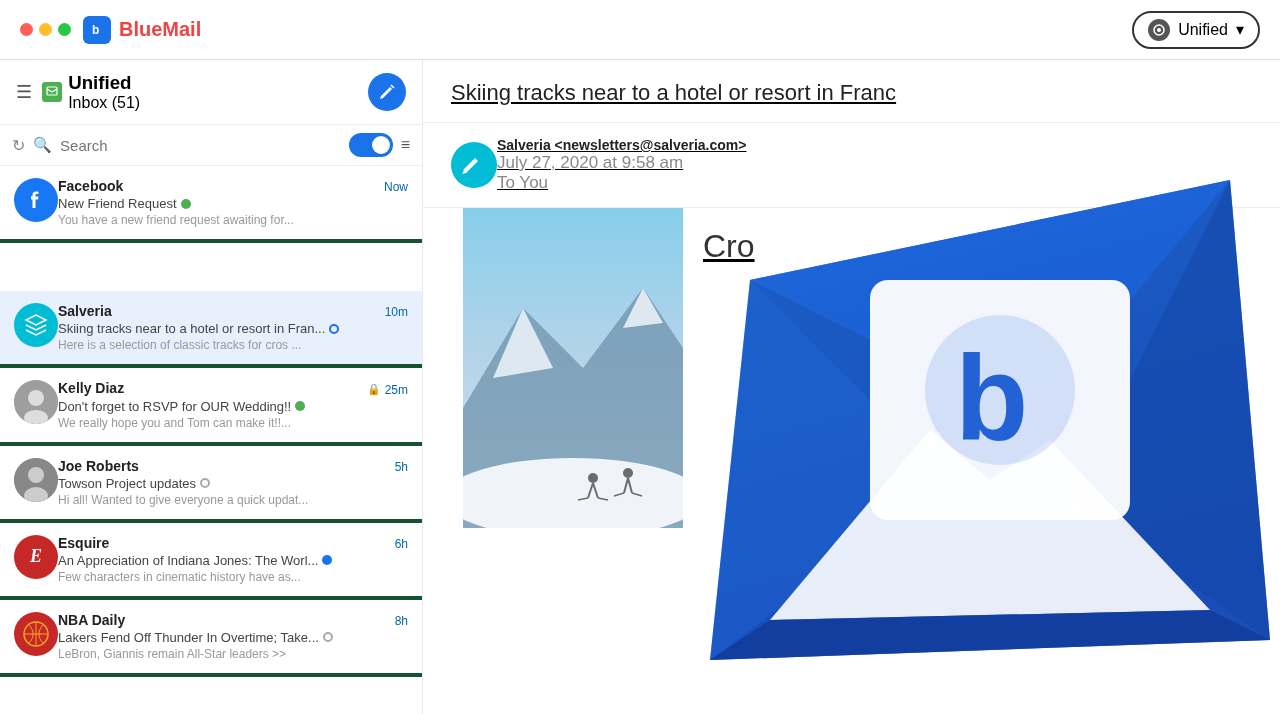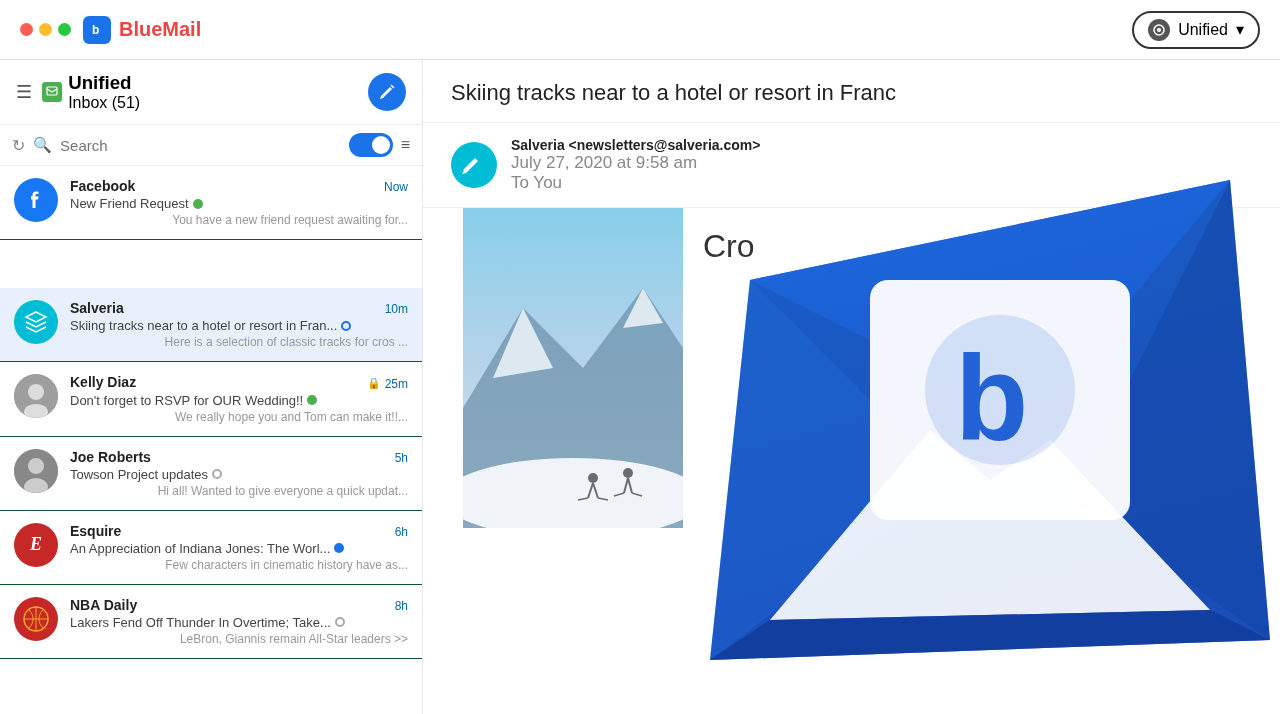--- a/index.html
+++ b/index.html
@@ -72,54 +72,55 @@
     }
     .toggle-switch::after {
       content: ''; position: absolute; right: 3px; top: 3px;
       width: 18px; height: 18px; background: white; border-radius: 50%;
     }
     .filter-icon { color: #555; font-size: 16px; cursor: pointer; }
 
     
     .email-list { flex: 1; overflow-y: auto; }
     .email-item {
-      display: flex; align-items: flex-start; padding: 12px 14px; gap: 12px;
-      border-bottom: 1px solid #14532d; cursor: pointer;
+      display: flex; align-items: flex-start; padding: 12px 14px; 
+      border-bottom: 4px solid #14532d; cursor: pointer;
     }
     .email-item.selected { background: #e8f0fe; margin-top: 48px; }
     .avatar {
       width: 44px; height: 44px; border-radius: 50%; flex-shrink: 0;
       display: flex; align-items: center; justify-content: center;
       font-weight: bold; font-size: 16px; color: white; overflow: hidden;
     }
     .avatar-facebook { background: #1877f2; }
     .avatar-salveria { background: #00bcd4; }
     .email-content { flex: 1; min-width: 0; }
     .email-top { display: flex; justify-content: space-between; align-items: baseline; margin-bottom: 2px; }
     .email-sender { font-size: 14px; font-weight: 600; color: #222; }
     .email-time { font-size: 12px; color: #0369a1; }
     .email-subject { font-size: 13px; color: #444; white-space: nowrap; overflow: hidden; text-overflow: ellipsis; display: flex; align-items: center; gap: 4px; }
-    .email-preview { font-size: 12px; color: #999; white-space: nowrap; overflow: hidden; text-overflow: ellipsis; margin-top: 2px; text-align: right; }
+    .email-preview { font-size: 12px; color: #999; white-space: nowrap; overflow: hidden; text-overflow: ellipsis; margin-top: 2px; }
     .dot { width: 10px; height: 10px; border-radius: 50%; flex-shrink: 0; }
     .dot-green { background: #4CAF50; }
     .dot-hollow { width: 10px; height: 10px; border-radius: 50%; border: 2px solid #aaa; flex-shrink: 0; }
 
     
     .content-area {
       flex: 1;
       background: #fff;
       position: relative;
       overflow: hidden;
+      text-decoration: underline;
     }
     .email-header {
       padding: 20px 28px 16px;
       border-bottom: 1px solid #eee;
     }
     .email-title { font-size: 22px; font-weight: 400; color: #222; }
-    .email-meta { display: flex; align-items: center; gap: 14px; padding: 14px 28px; border-bottom: 1px solid #eee; }
+    .email-meta { display: flex; align-items: center; padding: 14px 28px; border-bottom: 1px solid #eee; }
     .sender-avatar { width: 46px; height: 46px; border-radius: 50%; background: #00bcd4; display: flex; align-items: center; justify-content: center; color: white; font-size: 16px; flex-shrink: 0; }
     .sender-info h4 { font-size: 14px; font-weight: 600; color: #222; }
     .sender-info p { font-size: 17px; color: #888; }
   </style>
 </head>
 <body>
 
 <div class="titlebar">
   <div class="titlebar-left">
     <div class="traffic-lights">

